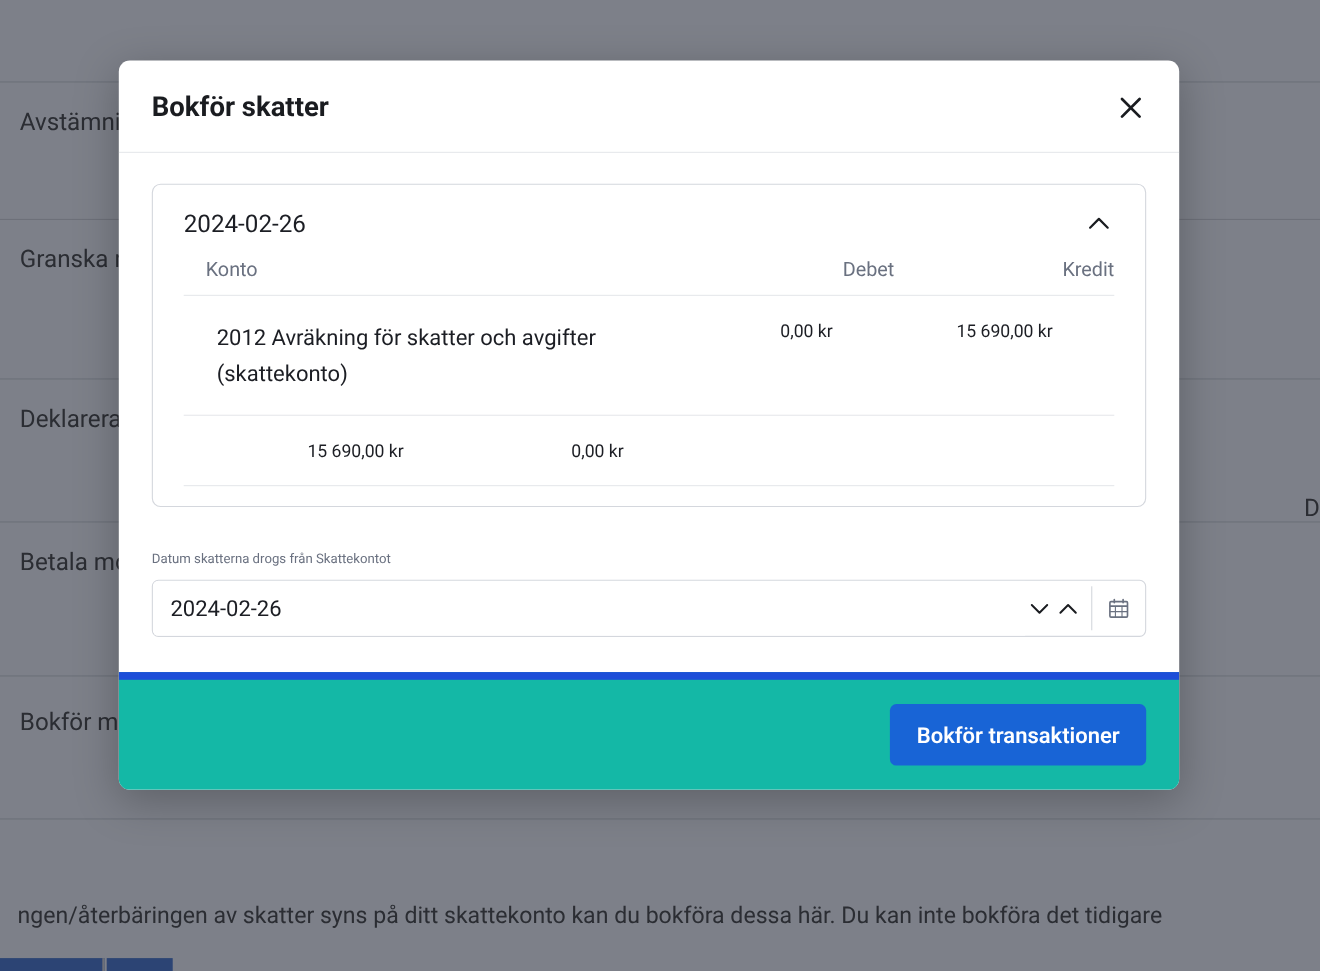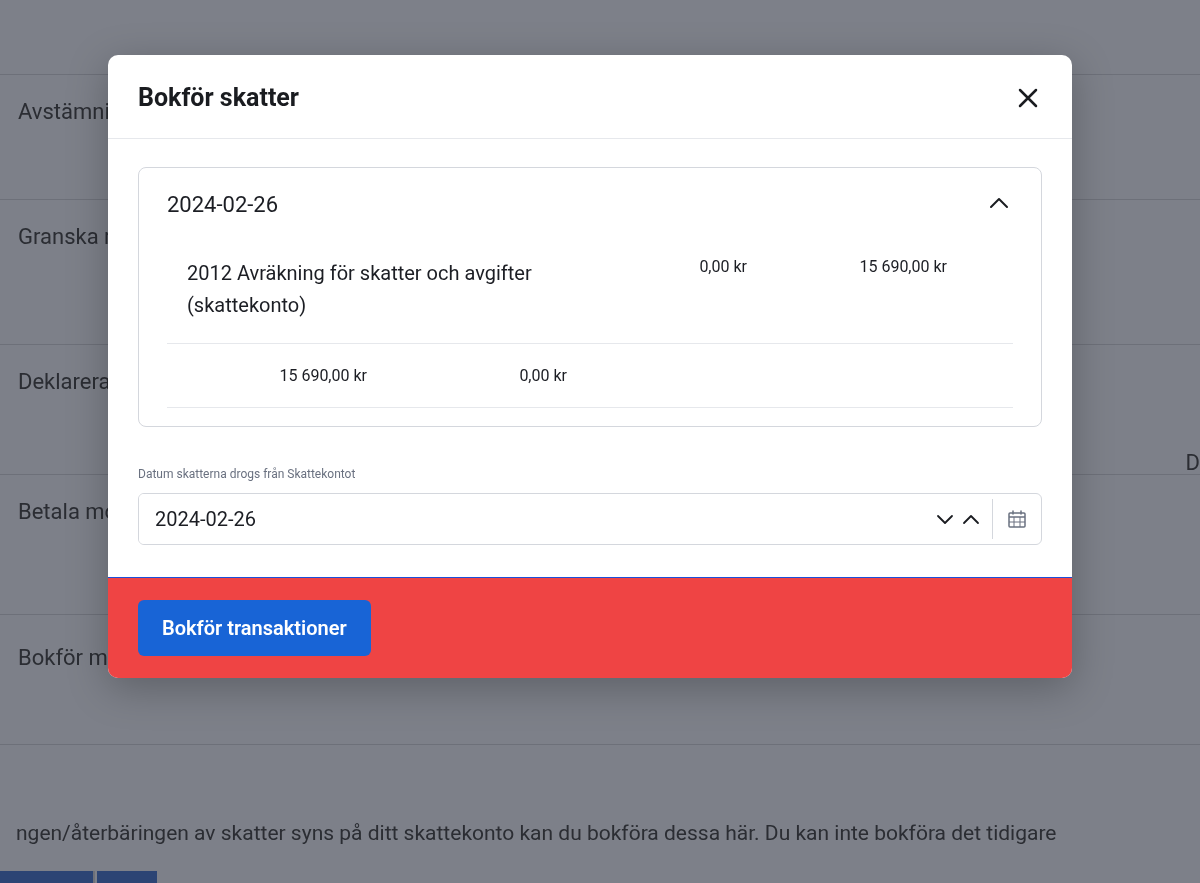--- a/index.html
+++ b/index.html
@@ -209,24 +209,25 @@
       background: none;
       border-top: none;
       border-right: none;
       border-bottom: none;
       cursor: pointer;
       padding: 10px 14px;
       display: flex;
       align-items: center;
     }
     .modal-footer {
-      background: #ef4444;
-      border-top: 1px solid #1d4ed8;
+      background: #14b8a6;
+      border-top: 7px solid #1d4ed8;
       padding: 22px 30px;
       display: flex;
+      justify-content: flex-end;
     }
     .primary-btn {
       background: #1864d6;
       color: #ffffff;
       border: none;
       border-radius: 6px;
       padding: 16px 24px;
       font-size: 20px;
       font-weight: 600;
       cursor: pointer;
@@ -265,22 +266,27 @@
         <div class="card-header-left">
           <span>2024-02-26</span>
         </div>
         <button class="chevron-btn">
           <svg width="20" height="12" viewBox="0 0 20 12" fill="none">
             <path d="M2 10 L10 2 L18 10" stroke="#1a1c20" stroke-width="2" stroke-linecap="round" stroke-linejoin="round"></path>
           </svg>
         </button>
       </div>
       <div class="table">
+        <div class="table-head">
+          <div class="col-konto">Konto</div>
+          <div class="col-debet">Debet</div>
+          <div class="col-kredit">Kredit</div>
+        </div>
         <div class="table-row">
-          <div class="col-konto" style="max-width:380px;">2012 Avräkning för skatter och avgifter (skattekonto)</div>
+          <div class="col-konto" style="max-width:380px;margin-left:10px;">2012 Avräkning för skatter och avgifter (skattekonto)</div>
           <div class="col-debet">0,00 kr</div>
           <div class="col-kredit">15 690,00 kr</div>
         </div>
         <div class="table-row">
           <div class="col-debet">15 690,00 kr</div>
           <div class="col-kredit">0,00 kr</div>
         </div>
       </div>
     </div>
 

